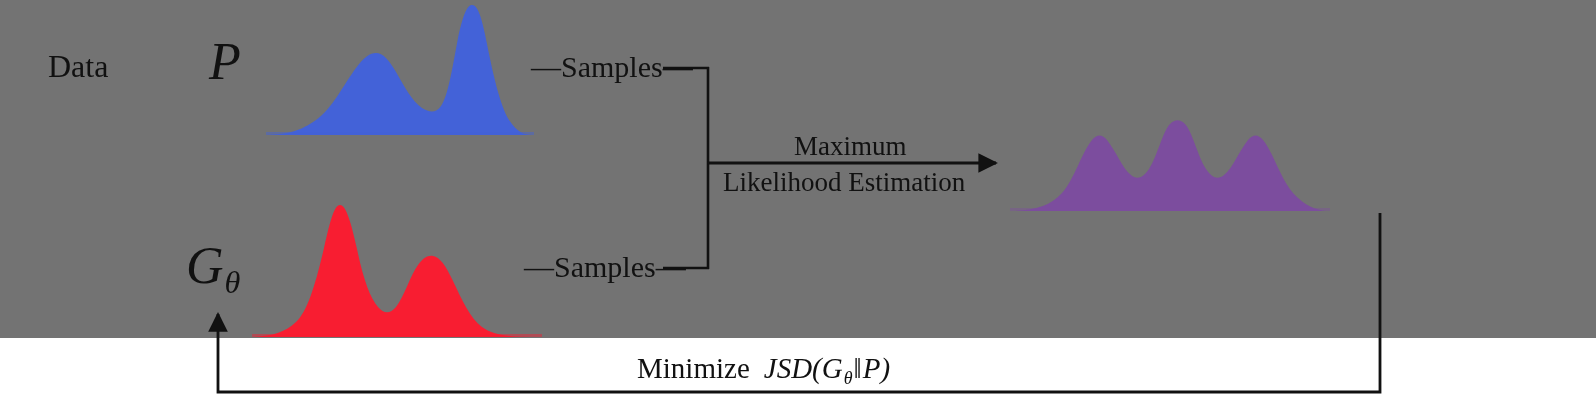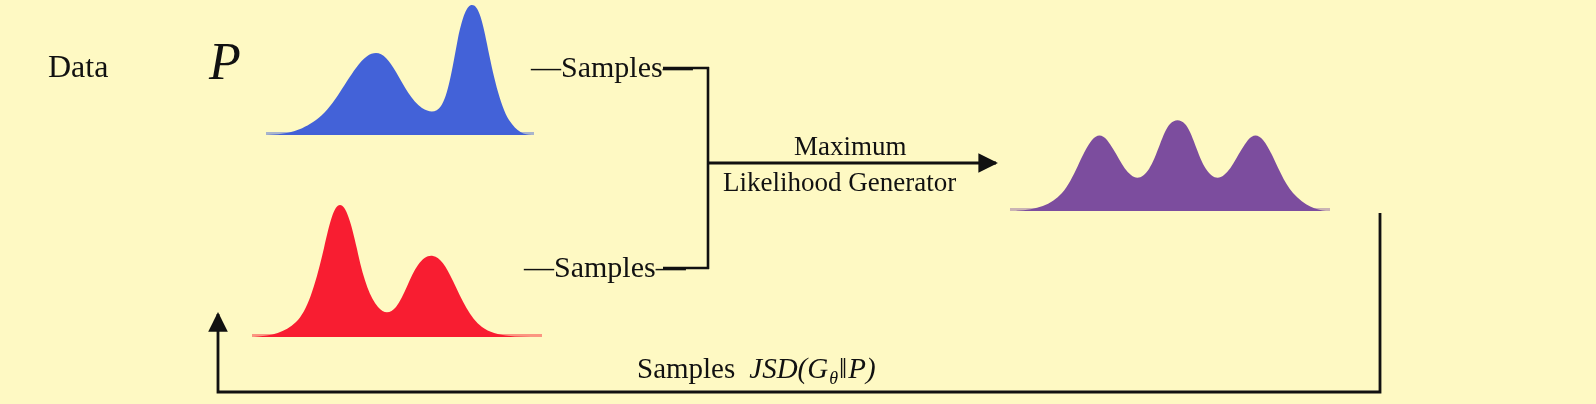--- a/index.html
+++ b/index.html
@@ -1,18 +1,18 @@
 <!DOCTYPE html>
 <html><head>
 <meta charset="utf-8">
 <style>
   html,body{margin:0;padding:0;background:#ffffff;}
   body{width:1596px;height:404px;overflow:hidden;
        font-family:"Liberation Serif","DejaVu Serif",serif;color:#111;}
-  #canvas{position:relative;width:1596px;height:404px;background:#fef9c3;}
+  #canvas{position:relative;width:1596px;height:338px;background:#737373;}
   .lbl{position:absolute;white-space:nowrap;line-height:1;}
   .plain{font-family:"Liberation Serif","DejaVu Serif",serif;font-style:normal;}
   .math{font-family:"Liberation Serif","DejaVu Serif",serif;font-style:italic;}
   .sub{font-size:0.62em;font-style:italic;vertical-align:-0.32em;padding-left:1px;}
   .sub-b{font-size:0.62em;font-style:italic;font-weight:bold;vertical-align:-0.34em;padding-left:1px;}
   svg{position:absolute;left:0;top:0;overflow:visible;}
 </style>
 </head>
 <body>
 
@@ -87,28 +87,31 @@
     <line x1="707" y1="163" x2="996" y2="163" stroke="#111" stroke-width="2.8" marker-end="url(#arrowR)"></line>
 
     <polyline points="1380,213 1380,392 218,392 218,314" fill="none" stroke="#111" stroke-width="2.8" marker-end="url(#arrowU)"></polyline>
   </svg>
 
   <div class="lbl plain" style="left:48px;top:50px;font-size:32px;">Data</div>
 
   <div class="lbl math" style="left:209px;top:36px;font-size:52px;">P</div>
 
 
+  <div class="lbl" style="left:186px;top:240px;font-size:52px;">
+    <span class="math">G</span><span class="sub">θ</span>
+  </div>
 
   <div class="lbl plain" style="left:531px;top:52px;font-size:30px;">—Samples—</div>
 
   <div class="lbl plain" style="left:524px;top:252px;font-size:30px;">—Samples—</div>
 
   <div class="lbl plain" style="left:794px;top:133px;font-size:27px;">Maximum</div>
 
-  <div class="lbl plain" style="left:723px;top:169px;font-size:27px;">Likelihood Generator</div>
+  <div class="lbl plain" style="left:723px;top:169px;font-size:27px;">Likelihood Estimation</div>
 
 
 
   <div class="lbl" style="left:637px;top:354px;font-size:29px;">
-    <span class="plain">Samples</span><span style="display:inline-block;width:14px;"></span><span class="math">JSD(</span><span class="math">G</span><span class="sub">θ</span><span class="plain" style="padding:0 1px;">‖</span><span class="math">P</span><span class="math">)</span>
+    <span class="plain">Minimize</span><span style="display:inline-block;width:14px;"></span><span class="math">JSD(</span><span class="math">G</span><span class="sub">θ</span><span class="plain" style="padding:0 1px;">‖</span><span class="math">P</span><span class="math">)</span>
   </div>
 
 </div>
 
 </body></html>

